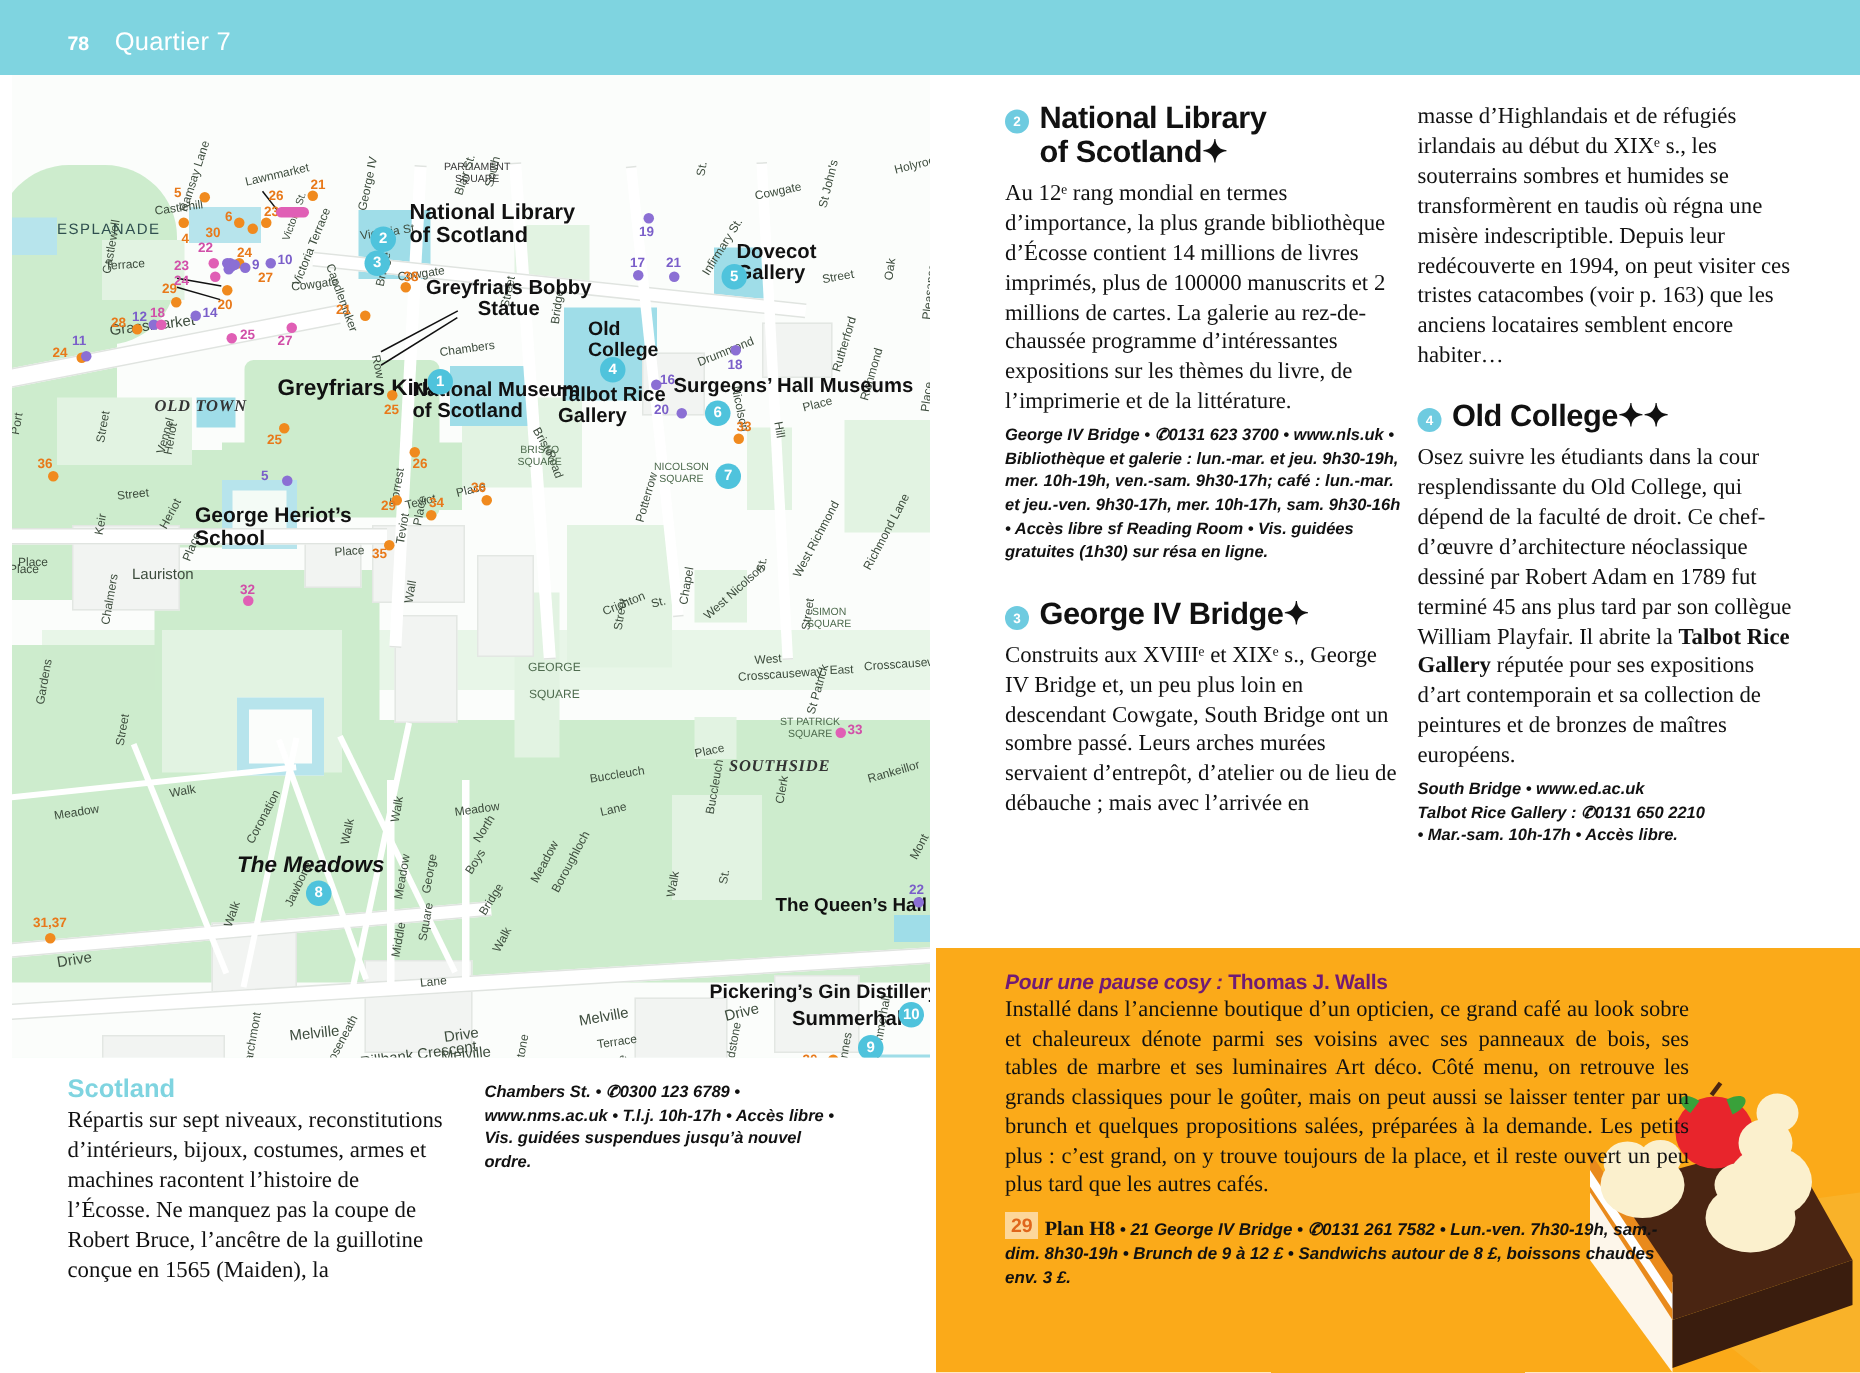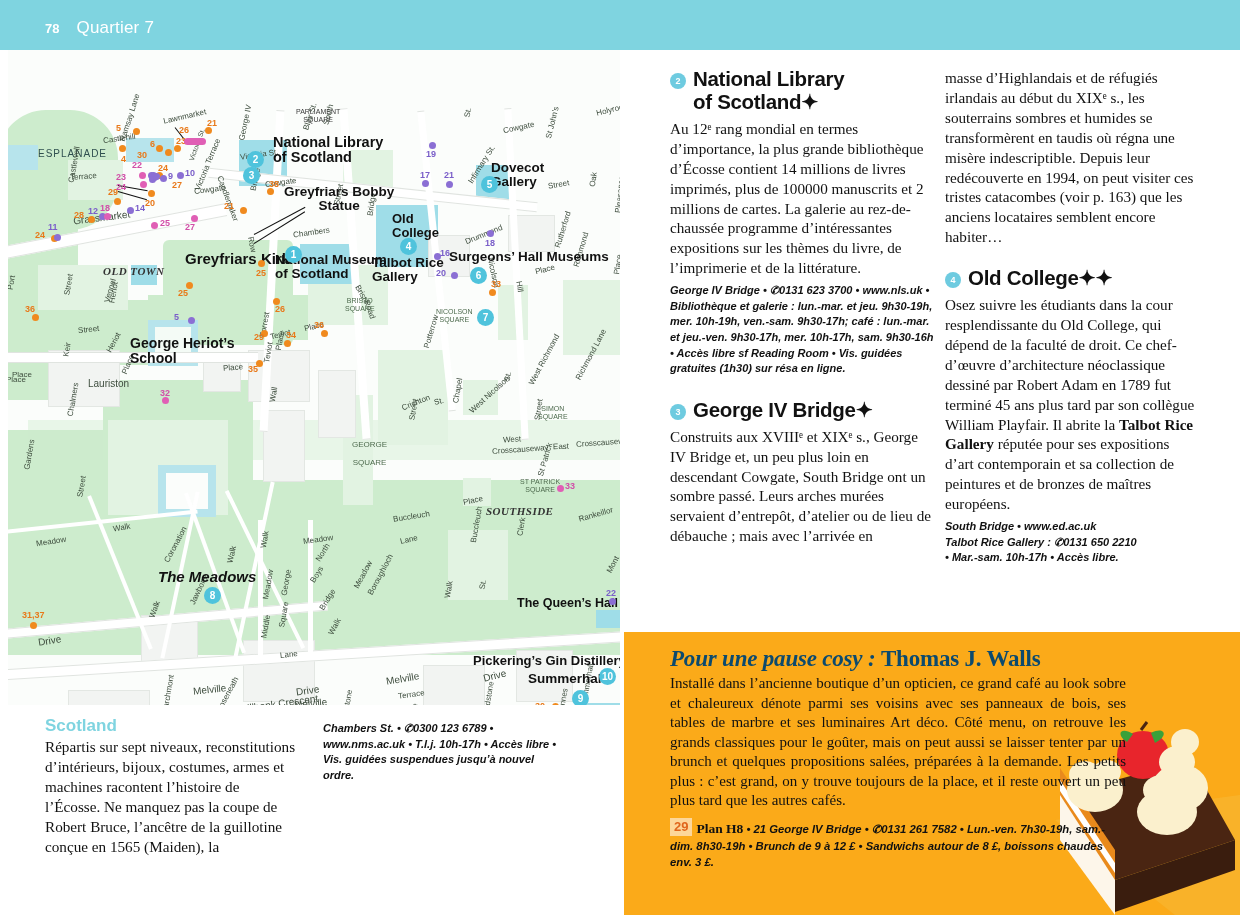--- a/index.html
+++ b/index.html
@@ -81,22 +81,22 @@
   .subhead{font-family:"Liberation Sans",sans-serif;font-weight:bold;font-size:17px;
     color:#7fd4e0;margin:0 0 1px 0;}
   .spacer{height:14px;}
 
   
   #orange{
     position:absolute;left:624px;top:632px;width:616px;height:283px;
     background:#fbaa19;overflow:hidden;
   }
   #orange .obox-title{
-    font-family:Liberation Serif, serif;font-size:23px;font-weight:bold;
-    color:#0c4a6e;margin:0 0 2px 0;letter-spacing:-.2px;
+    font-family:Liberation Sans, sans-serif;font-size:14px;font-weight:bold;
+    color:#701a75;margin:0 0 2px 0;letter-spacing:-.2px;
   }
   #orange .obox-title .it{font-style:italic;}
   #orange p.obody{
     font-family:"Liberation Serif",serif;font-size:15px;line-height:1.30;
     color:#111;margin:0;text-align:justify;
   }
   #orange .opr{
     font-family:"Liberation Sans",sans-serif;font-style:italic;font-weight:bold;
     font-size:11.3px;line-height:1.42;color:#111;margin:7px 0 0 0;
   }

